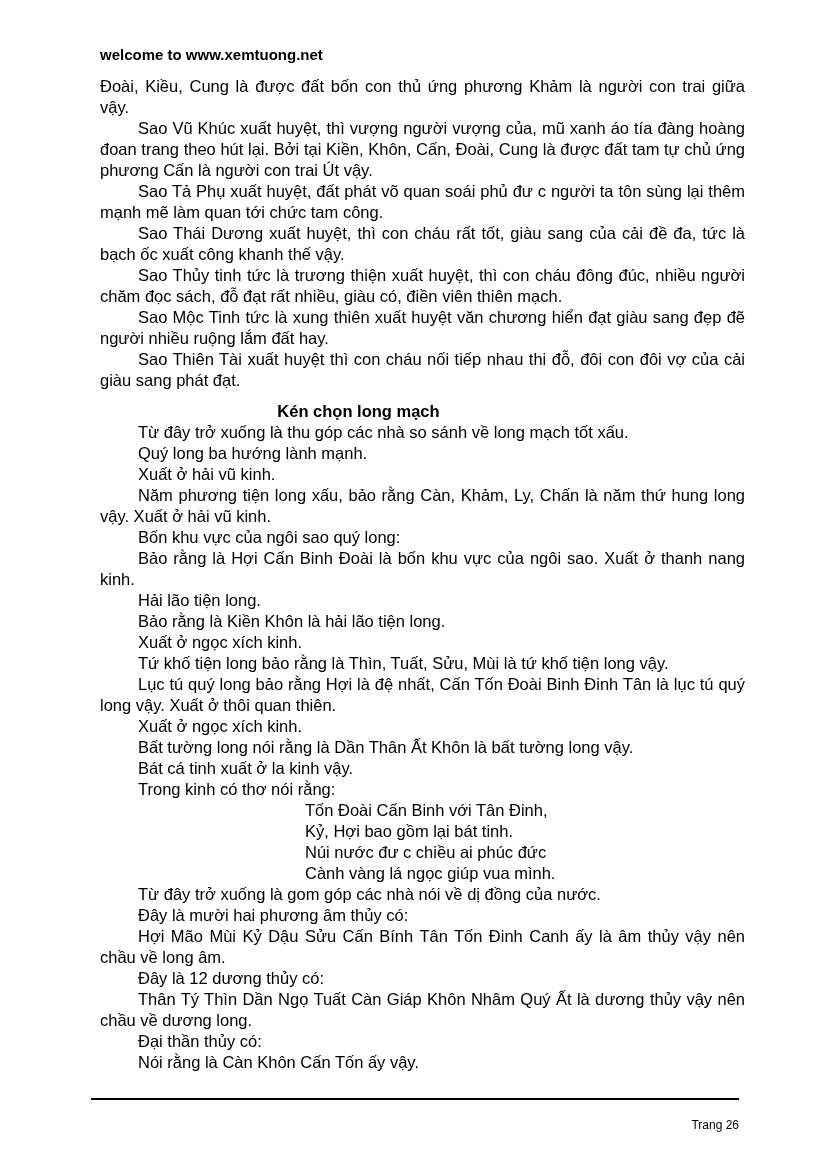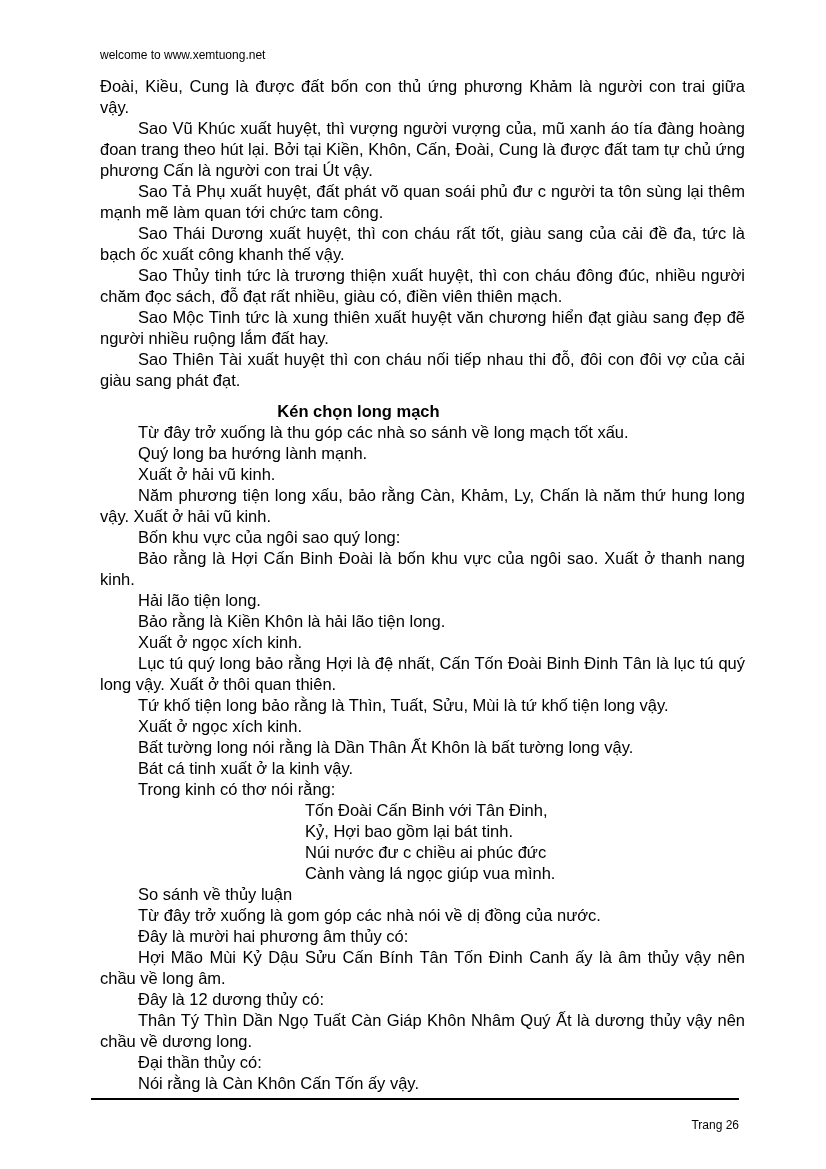--- a/index.html
+++ b/index.html
@@ -12,23 +12,24 @@
   body {
     position: relative;
     font-family: "Liberation Sans", sans-serif;
     color: #000000;
     overflow: hidden;
   }
   .site-header {
     position: absolute;
     left: 100px;
     top: 46px;
-    font-size: 12px;
+    font-size: 15px;
     line-height: 18px;
     white-space: nowrap;
+    font-weight: bold;
   }
   .text-block {
     position: absolute;
     left: 100px;
     top: 76px;
     width: 645px;
     font-size: 16.5px;
     line-height: 21px;
     text-align: justify;
   }
@@ -90,35 +91,34 @@
 
   <p class="para">Từ đây trở xuống là thu góp các nhà so sánh về long mạch tốt xấu.</p>
   <p class="para">Quý long ba hướng lành mạnh.</p>
   <p class="para">Xuất ở hải vũ kinh.</p>
   <p class="para">Năm phương tiện long xấu, bảo rằng Càn, Khảm, Ly, Chấn là năm thứ hung long vậy. Xuất ở hải vũ kinh.</p>
   <p class="para">Bốn khu vực của ngôi sao quý long:</p>
   <p class="para">Bảo rằng là Hợi Cấn Binh Đoài là bốn khu vực của ngôi sao. Xuất ở thanh nang kinh.</p>
   <p class="para">Hải lão tiện long.</p>
   <p class="para">Bảo rằng là Kiền Khôn là hải lão tiện long.</p>
   <p class="para">Xuất ở ngọc xích kinh.</p>
+  <p class="para">Tứ khố tiện long bảo rằng là Thìn, Tuất, Sửu, Mùi là tứ khố tiện long vậy.</p>
   <p class="para">Lục tú quý long bảo rằng Hợi là đệ nhất, Cấn Tốn Đoài Binh Đinh Tân là lục tú quý long vậy. Xuất ở thôi quan thiên.</p>
-  <p class="para">Tứ khố tiện long bảo rằng là Thìn, Tuất, Sửu, Mùi là tứ khố tiện long vậy.</p>
   <p class="para">Xuất ở ngọc xích kinh.</p>
   <p class="para">Bất tường long nói rằng là Dần Thân Ất Khôn là bất tường long vậy.</p>
   <p class="para">Bát cá tinh xuất ở la kinh vậy.</p>
   <p class="para">Trong kinh có thơ nói rằng:</p>
 
   <div class="poem">
     <p class="poem-line">Tốn Đoài Cấn Binh với Tân Đinh,</p>
     <p class="poem-line">Kỷ, Hợi bao gồm lại bát tinh.</p>
     <p class="poem-line">Núi nước đư c chiều ai phúc đức</p>
     <p class="poem-line">Cành vàng lá ngọc giúp vua mình.</p>
   </div>
 
-  <p class="para">So sánh về thủy luận</p>
   <p class="para">Từ đây trở xuống là gom góp các nhà nói về dị đồng của nước.</p>
   <p class="para">Đây là mười hai phương âm thủy có:</p>
   <p class="para">Hợi Mão Mùi Kỷ Dậu Sửu Cấn Bính Tân Tốn Đinh Canh ấy là âm thủy vậy nên chầu về long âm.</p>
   <p class="para">Đây là 12 dương thủy có:</p>
   <p class="para">Thân Tý Thìn Dần Ngọ Tuất Càn Giáp Khôn Nhâm Quý Ất là dương thủy vậy nên chầu về dương long.</p>
   <p class="para">Đại thần thủy có:</p>
   <p class="para">Nói rằng là Càn Khôn Cấn Tốn ấy vậy.</p>
 </div>
 
 <div class="footer">

